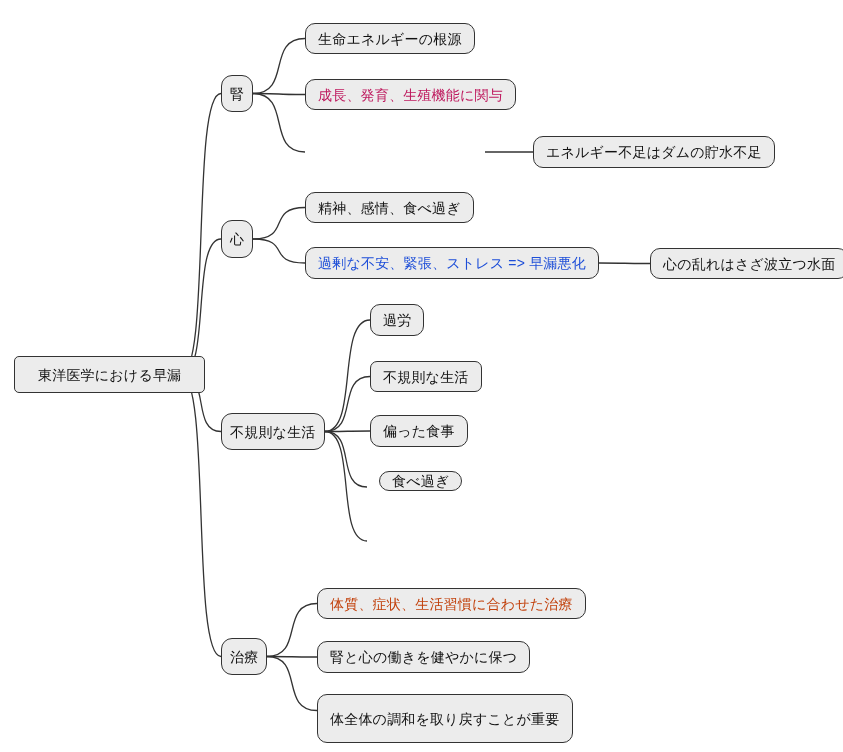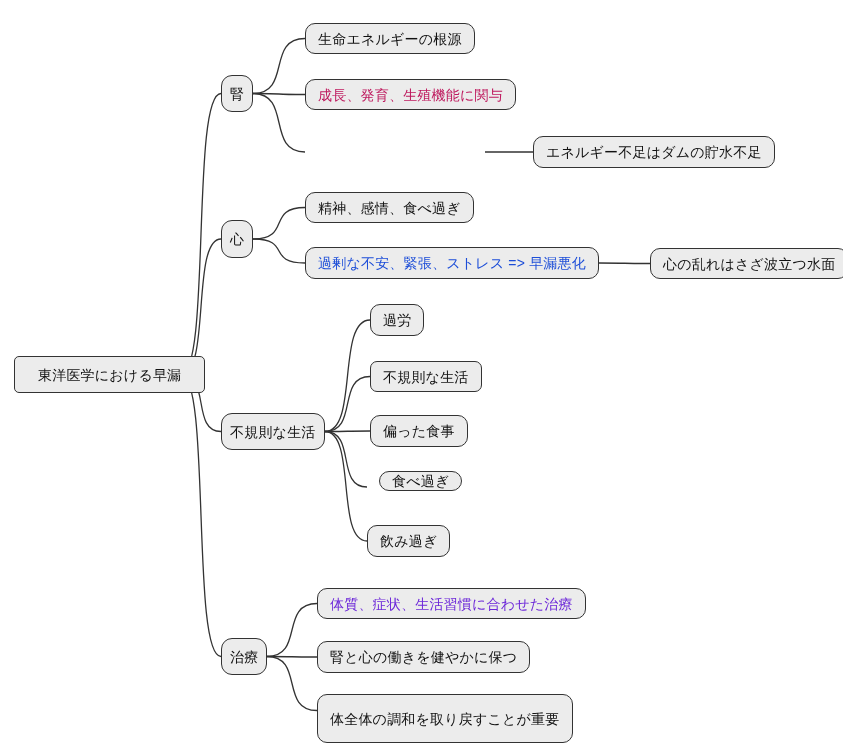--- a/index.html
+++ b/index.html
@@ -78,19 +78,18 @@
       <div class="node leaf" style="left: 533px; top: 136px; height: 32px; background: rgb(236, 236, 236); border-color: rgb(51, 51, 51); color: rgb(17, 17, 17);">エネルギー不足はダムの貯水不足</div>
       <div class="node section" style="left: 221px; top: 220px; height: 38px; background: rgb(236, 236, 236); border-color: rgb(51, 51, 51); color: rgb(17, 17, 17);">心</div>
       <div class="node leaf" style="left: 305px; top: 192px; height: 31px; background: rgb(236, 236, 236); border-color: rgb(51, 51, 51); color: rgb(17, 17, 17);">精神、感情、食べ過ぎ</div>
       <div class="node leaf" style="left: 305px; top: 247px; height: 32px; background: rgb(236, 236, 236); border-color: rgb(51, 51, 51); color: #1d4ed8;">過剰な不安、緊張、ストレス =&gt; 早漏悪化</div>
       <div class="node leaf" style="left: 650px; top: 248px; height: 31px; background: rgb(236, 236, 236); border-color: rgb(51, 51, 51); color: rgb(17, 17, 17);">心の乱れはさざ波立つ水面</div>
       <div class="node section" style="left: 221px; top: 413px; height: 37px; background: rgb(236, 236, 236); border-color: rgb(51, 51, 51); color: rgb(17, 17, 17);">不規則な生活</div>
       <div class="node leaf" style="left: 370px; top: 304px; height: 32px; background: rgb(236, 236, 236); border-color: rgb(51, 51, 51); color: rgb(17, 17, 17);">過労</div>
       <div class="node leaf" style="left: 370px; top: 361px; height: 31px; background: rgb(236, 236, 236); border-color: rgb(51, 51, 51); color: rgb(17, 17, 17); border-radius: 7px;">不規則な生活</div>
       <div class="node leaf" style="left: 370px; top: 415px; height: 32px; background: rgb(236, 236, 236); border-color: rgb(51, 51, 51); color: rgb(17, 17, 17);">偏った食事</div>
       <div class="node leaf" style="left: 379px; top: 471px; height: 20px; background: rgb(236, 236, 236); border-color: rgb(51, 51, 51); color: rgb(17, 17, 17);">食べ過ぎ</div>
-      <div class="node leaf" style="left: 367px; top: 525px; height: 32px; background: rgb(236, 236, 236); border-color: rgb(51, 51, 51); color: rgb(17, 17, 17);">飲み過ぎ</div>
       <div class="node section" style="left: 221px; top: 638px; height: 37px; background: rgb(236, 236, 236); border-color: rgb(51, 51, 51); color: rgb(17, 17, 17);">治療</div>
-      <div class="node leaf" style="left: 317px; top: 588px; height: 31px; background: rgb(236, 236, 236); border-color: rgb(51, 51, 51); color: #6d28d9;">体質、症状、生活習慣に合わせた治療</div>
+      <div class="node leaf" style="left: 317px; top: 588px; height: 31px; background: rgb(236, 236, 236); border-color: rgb(51, 51, 51); color: #c2410c;">体質、症状、生活習慣に合わせた治療</div>
       <div class="node leaf" style="left: 317px; top: 641px; height: 32px; background: rgb(236, 236, 236); border-color: rgb(51, 51, 51); color: rgb(17, 17, 17);">腎と心の働きを健やかに保つ</div>
       <div class="node leaf" style="left: 317px; top: 694px; height: 49px; background: rgb(236, 236, 236); border-color: rgb(51, 51, 51); color: rgb(17, 17, 17);">体全体の調和を取り戻すことが重要</div>
     </div>
 </div>
 
 </body></html>

